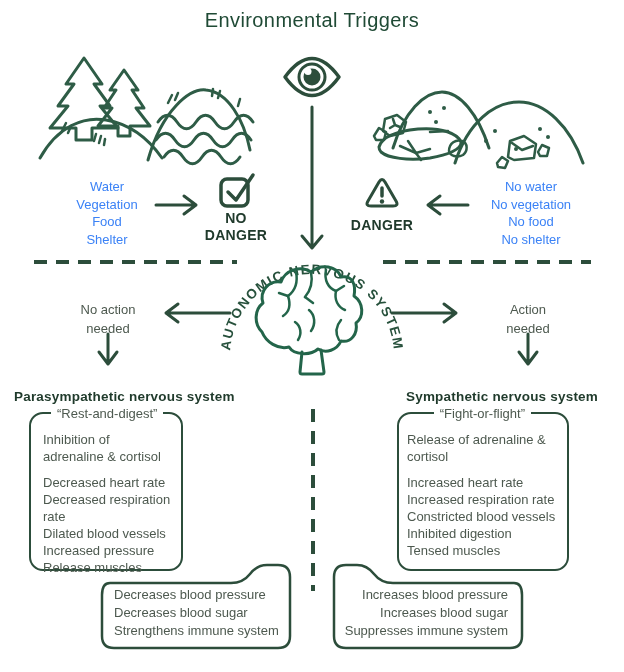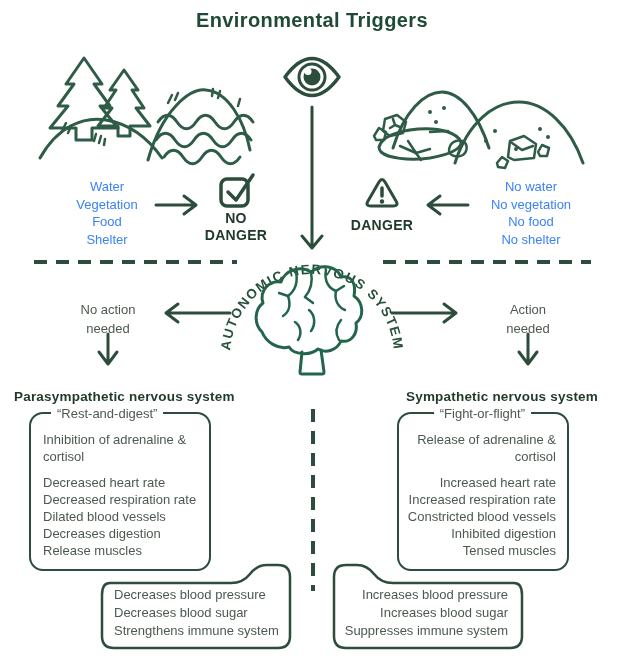--- a/index.html
+++ b/index.html
@@ -3,41 +3,41 @@
 <meta charset="utf-8">
 <style>
   html,body{margin:0;padding:0;background:#fff;}
   .stage{
     position:relative;width:624px;height:672px;background:#ffffff;overflow:hidden;
     font-family:"Liberation Sans","DejaVu Sans",sans-serif;color:#4d594f;
   }
   .stage svg{position:absolute;left:0;top:0;}
   .title{
     position:absolute;left:0;right:0;top:9px;text-align:center;
-    font-size:20px;font-weight:bold;letter-spacing:.4px;color:#1f4a35;
+    font-size:20px;font-weight:normal;letter-spacing:.4px;color:#1f4a35;
   }
   .col-list{position:absolute;text-align:center;font-size:13px;line-height:17.5px;color:#3b82f6;}
   .verdict{
     position:absolute;text-align:center;font-weight:bold;font-size:14px;
     line-height:16.5px;letter-spacing:.3px;color:#203a2c;
   }
   .response{position:absolute;text-align:center;font-size:13px;line-height:19px;color:#4d594f;}
   .panel-heading{
     position:absolute;font-size:13.5px;font-weight:bold;color:#1f3a2b;letter-spacing:.2px;white-space:nowrap;
   }
   .panel{
     position:absolute;border:2.5px solid #2c4d3b;border-radius:14px;background:#fff;box-sizing:border-box;
   }
   .panel .legend{
     position:absolute;top:-8px;background:#fff;padding:0 6px;font-size:13px;
     color:#4d594f;white-space:nowrap;line-height:15px;
   }
   .panel-body{font-size:13px;line-height:17px;color:#4d594f;}
   .panel-body.pb-left{padding:17px 8px 0 12px;text-align:left;}
-  .panel-body.pb-right{padding:17px 11px 0 8px;text-align:right;}
+  .panel-body.pb-right{padding:17px 11px 0 8px;}
   .hormone{margin-bottom:9px;}
   .outcomes{position:absolute;font-size:13px;line-height:18px;color:#4d594f;}
   .outcomes.right{text-align:right;}
 </style>
 </head>
 <body>
 
 <div class="stage">
 
   <svg width="624" height="672" viewBox="0 0 624 672">
@@ -182,28 +182,28 @@
     <div>No food</div>
     <div>No shelter</div>
   </div>
 
   <div class="response" style="left:72px;top:300px;width:72px;">No action needed</div>
   <div class="response" style="left:492px;top:300px;width:72px;">Action needed</div>
 
   <div class="panel-heading" style="left:14px;top:389px;">Parasympathetic nervous system</div>
   <div class="panel-heading" style="right:26px;top:389px;">Sympathetic nervous system</div>
 
-  <div class="panel" style="left:29px;top:412px;width:182px;height:159px;">
+  <div class="panel" style="left:29px;top:412px;width:154px;height:159px;">
     <span class="legend" style="left:20px;">“Rest-and-digest”</span>
     <div class="panel-body pb-left">
       <div class="hormone">Inhibition of adrenaline &amp; cortisol</div>
       <div>Decreased heart rate</div>
       <div>Decreased respiration rate</div>
       <div>Dilated blood vessels</div>
-      <div>Decreases digestion</div>
+      <div>Increased pressure</div>
       <div>Release muscles</div>
     </div>
   </div>
 
   <div class="panel" style="left:397px;top:412px;width:172px;height:159px;">
     <span class="legend" style="right:36px;">“Fight-or-flight”</span>
     <div class="panel-body pb-right">
       <div class="hormone">Release of adrenaline &amp; cortisol</div>
       <div>Increased heart rate</div>
       <div>Increased respiration rate</div>

